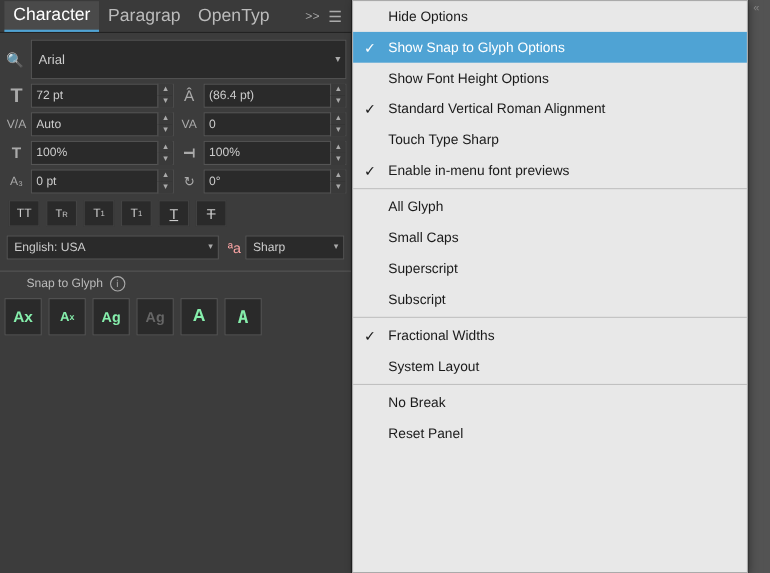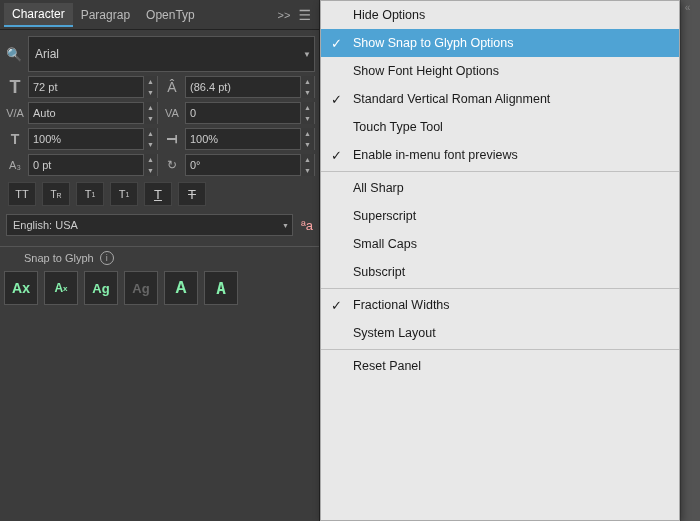--- a/index.html
+++ b/index.html
@@ -28,21 +28,21 @@
       display: flex;
       align-items: center;
       background: #3a3a3a;
       border-bottom: 1px solid #222;
       padding: 0 4px;
       height: 30px;
     }
 
     .panel-tab {
       padding: 4px 8px;
-      font-size: 12px;
+      font-size: 16px;
       cursor: pointer;
       color: #bbb;
       white-space: nowrap;
     }
 
     .panel-tab.active {
       color: #fff;
       background: #4a4a4a;
       border-bottom: 2px solid #4fa3d4;
     }
@@ -481,20 +481,25 @@
       <button class="typo-btn" style="text-decoration:line-through;font-size:13px;">T</button>
     </div>
 
     <div class="lang-row">
       <div class="lang-select-wrapper">
         <select>
           <option>English: USA</option>
         </select>
       </div>
       <span class="aa-label">ªa</span>
+      <div class="sharp-select-wrapper">
+        <select>
+          <option>Sharp</option>
+        </select>
+      </div>
     </div>
   </div>
 
   <div class="snap-section">
     <div class="snap-header">
       <span class="snap-label">Snap to Glyph</span>
       <div class="info-icon">i</div>
     </div>
     <div class="snap-buttons">
       <button class="snap-btn" style="font-size:14px;font-weight:bold;">Ax</button>
@@ -517,48 +522,51 @@
         <span>Show Snap to Glyph Options</span>
       </div>
       <div class="menu-item">
         <span>Show Font Height Options</span>
       </div>
       <div class="menu-item">
         <span class="checkmark">✓</span>
         <span>Standard Vertical Roman Alignment</span>
       </div>
       <div class="menu-item">
-        <span>Touch Type Tool</span>
+        <span>Touch Type Sharp</span>
       </div>
       <div class="menu-item">
         <span class="checkmark">✓</span>
         <span>Enable in-menu font previews</span>
       </div>
       <div class="menu-separator"></div>
       <div class="menu-item">
-        <span>All Sharp</span>
+        <span>All Glyph</span>
+      </div>
+      <div class="menu-item">
+        <span>Small Caps</span>
       </div>
       <div class="menu-item">
         <span>Superscript</span>
-      </div>
-      <div class="menu-item">
-        <span>Small Caps</span>
       </div>
       <div class="menu-item">
         <span>Subscript</span>
       </div>
       <div class="menu-separator"></div>
       <div class="menu-item">
         <span class="checkmark">✓</span>
         <span>Fractional Widths</span>
       </div>
       <div class="menu-item">
         <span>System Layout</span>
       </div>
       <div class="menu-separator"></div>
+      <div class="menu-item">
+        <span>No Break</span>
+      </div>
       <div class="menu-item">
         <span>Reset Panel</span>
       </div>
     </div>
 </div>
 
 <div class="right-spacer">
   <span class="collapse-arrows">«</span>
 </div>
 

